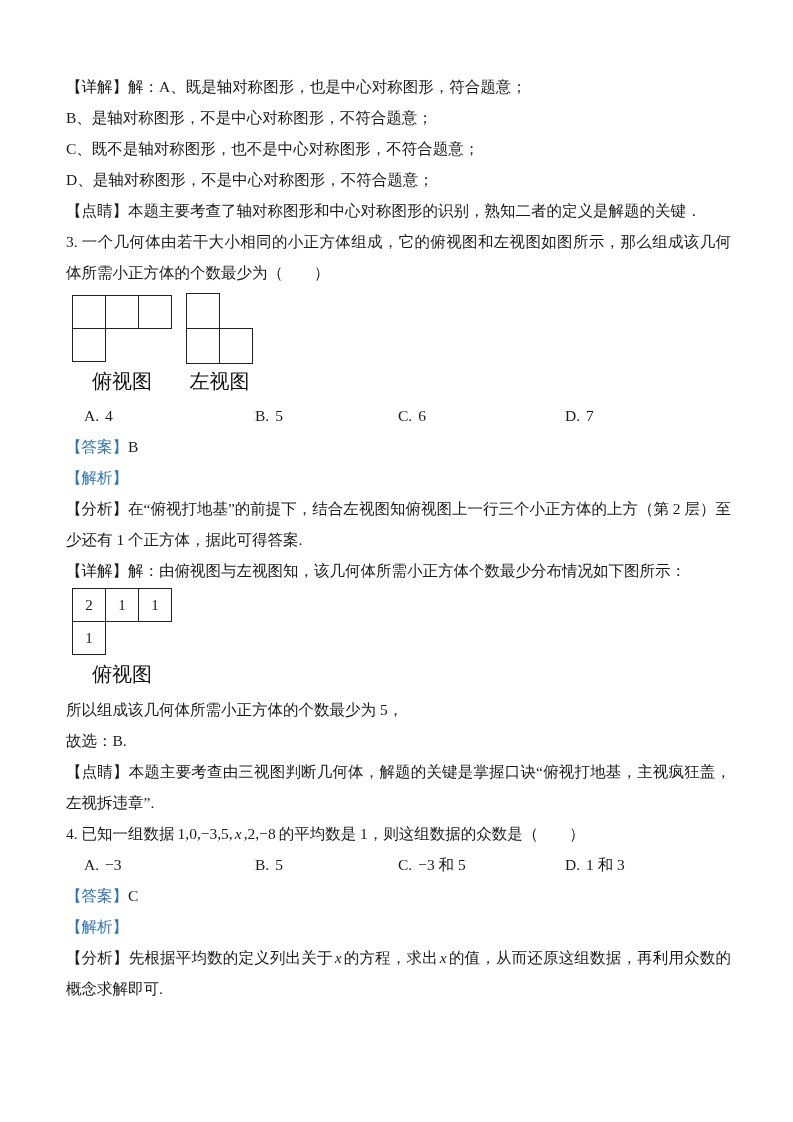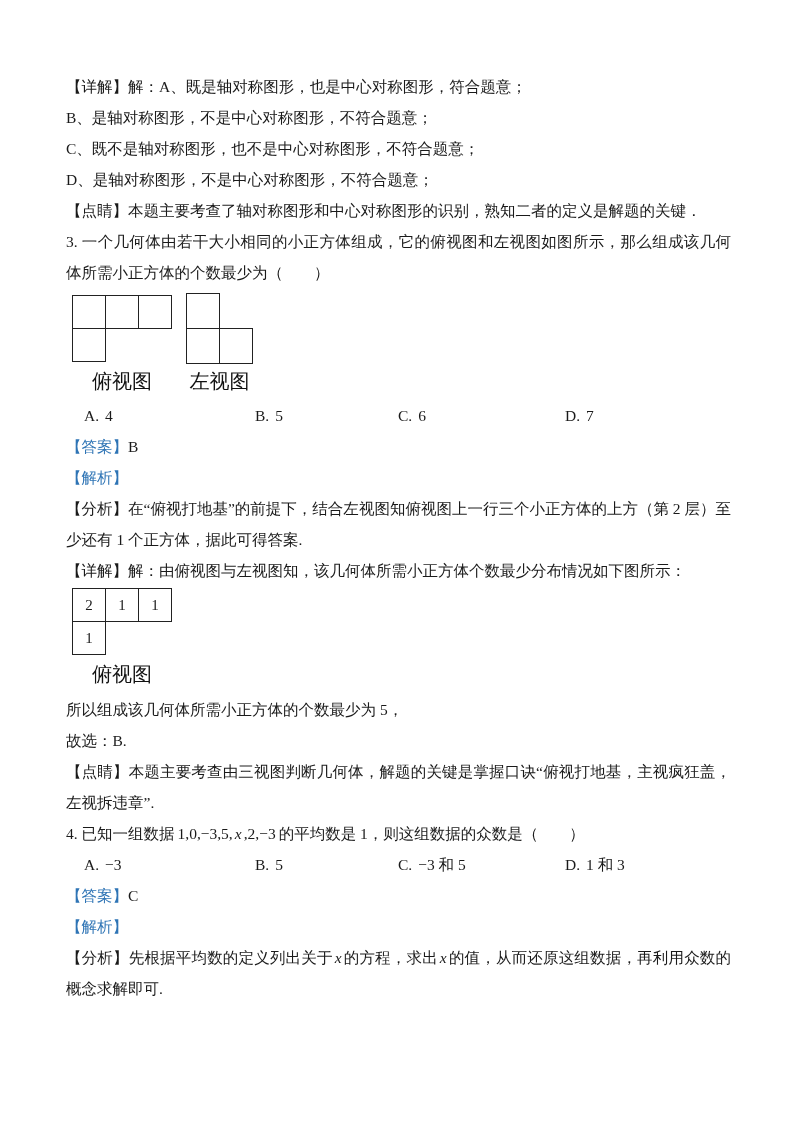--- a/index.html
+++ b/index.html
@@ -115,21 +115,21 @@
       <div class="cell" style="left:66px; top:0;">1</div>
       <div class="cell" style="left:0; top:33px;">1</div>
     </div>
     <div class="fig-label" style="left:6px; top:78px; width:100px;">俯视图</div>
   </div>
 
   <p class="line">所以组成该几何体所需小正方体的个数最少为 5，</p>
   <p class="line">故选：B.</p>
   <p class="line"><span>【点睛】</span><span>本题主要考查由三视图判断几何体，解题的关键是掌握口诀“俯视打地基，主视疯狂盖，左视拆违章”.</span></p>
 
-  <p class="line q4-stem"><span>4. 已知一组数据</span><span class="math"><span>1,0,−3,5,</span><span class="math-var">x</span><span>,2,−3</span></span><span>的平均数是 1，则这组数据的众数是（　　）</span></p>
+  <p class="line q4-stem"><span>4. 已知一组数据</span><span class="math"><span>1,0,−3,5,</span><span class="math-var">x</span><span>,2,−8</span></span><span>的平均数是 1，则这组数据的众数是（　　）</span></p>
 
   <div class="options-row options-row-q4">
     <span class="option opt-a"><span>A.</span><span class="opt-val">−3</span></span>
     <span class="option opt-b"><span>B.</span><span class="opt-val">5</span></span>
     <span class="option opt-c"><span>C.</span><span class="opt-val">−3 和 5</span></span>
     <span class="option opt-d"><span>D.</span><span class="opt-val">1 和 3</span></span>
   </div>
 
   <p class="line"><span class="blue">【答案】</span><span>C</span></p>
   <p class="line"><span class="blue">【解析】</span></p>

